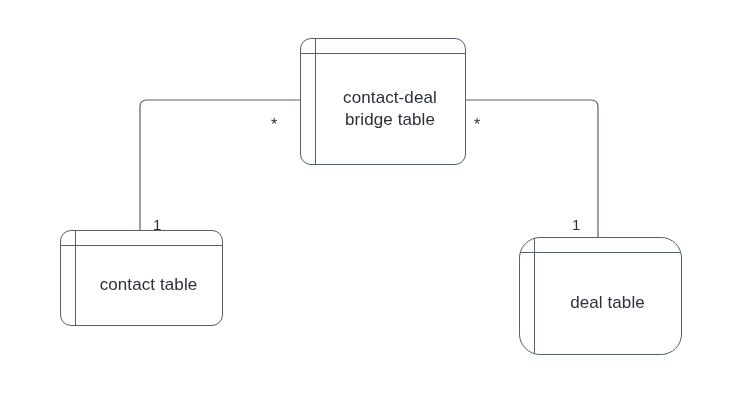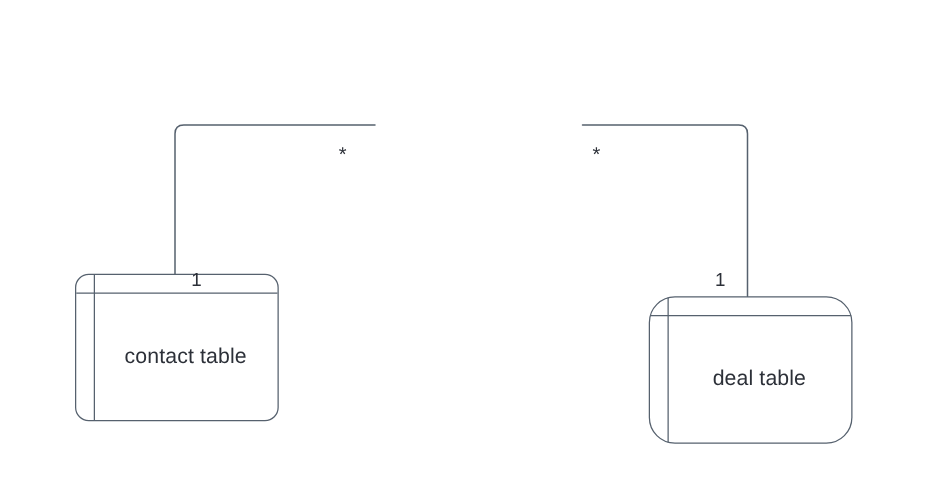--- a/index.html
+++ b/index.html
@@ -88,22 +88,28 @@
 
 <div id="canvas">
 
   <svg id="edge-layer" viewBox="0 0 740 400" xmlns="http://www.w3.org/2000/svg">
 
     <path d="M 300 100 L 147 100 Q 140 100 140 107 L 140 237" fill="none" stroke="#56616e" stroke-width="1.2" stroke-linecap="round" stroke-linejoin="round"></path>
 
     <path d="M 466 100 L 591 100 Q 598 100 598 107 L 598 237" fill="none" stroke="#56616e" stroke-width="1.2" stroke-linecap="round" stroke-linejoin="round"></path>
   </svg>
 
+  <div class="entity" id="entity-bridge" style="left:300px; top:38px; width:166px; height:127px;">
+    <div class="col-divider"></div>
+    <div class="row-divider"></div>
+    <div class="entity-label">contact-deal
+bridge table</div>
+  </div>
 
-  <div class="entity" id="entity-contact" style="left:60px; top:219px; width:163px; height:118px;text-decoration:underline;">
+  <div class="entity" id="entity-contact" style="left:60px; top:230px; width:163px; height:96px;text-decoration:underline;">
     <div class="col-divider"></div>
     <div class="row-divider"></div>
     <div class="entity-label">contact table</div>
   </div>
 
   <div class="entity" id="entity-deal" style="left:519px; top:237px; width:163px; height:118px;border-radius:21px;">
     <div class="col-divider"></div>
     <div class="row-divider"></div>
     <div class="entity-label">deal table</div>
   </div>

